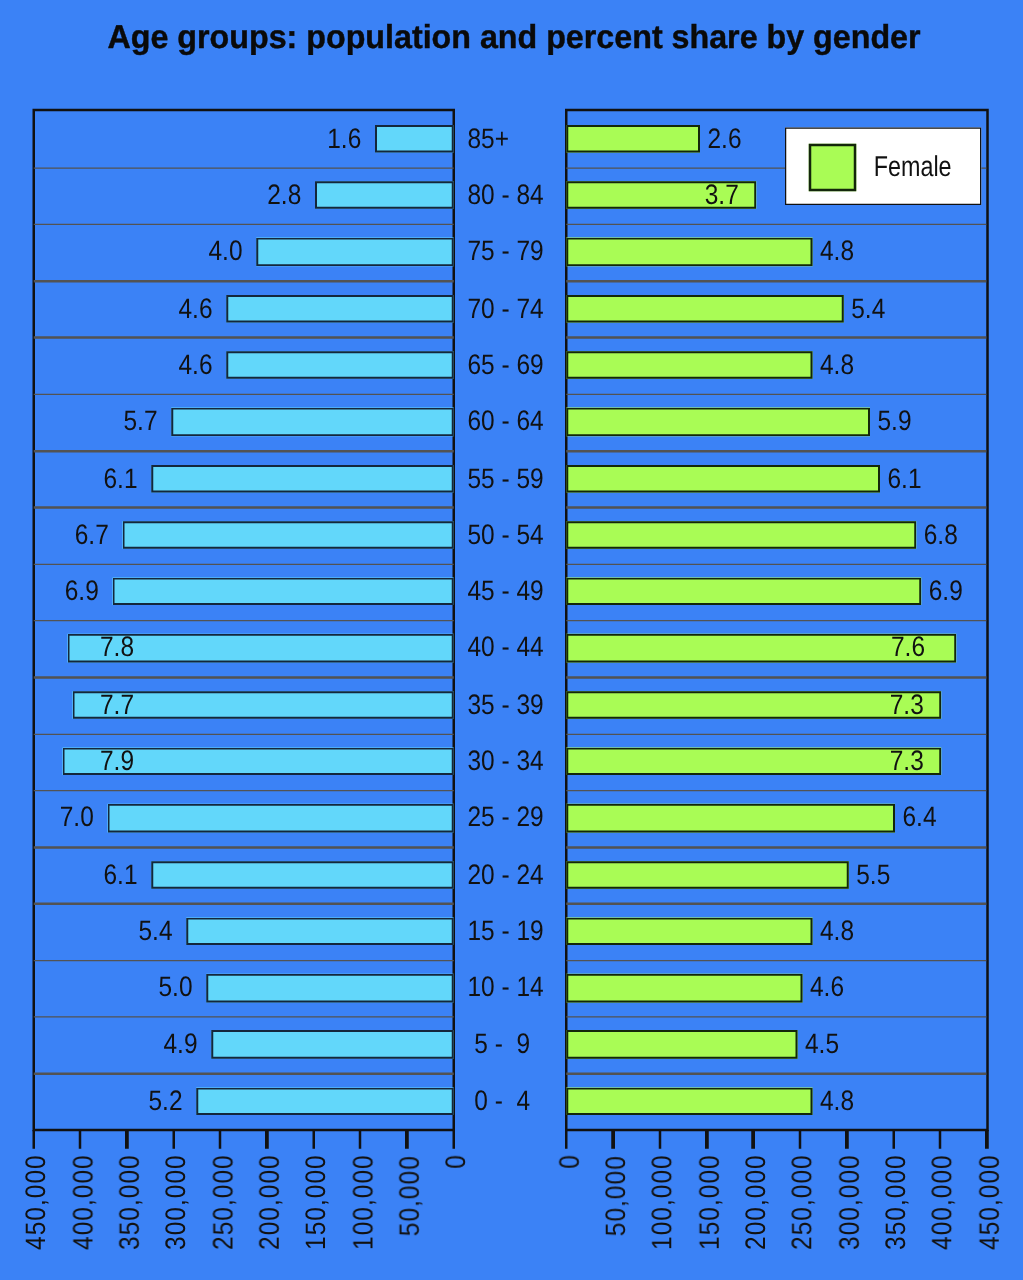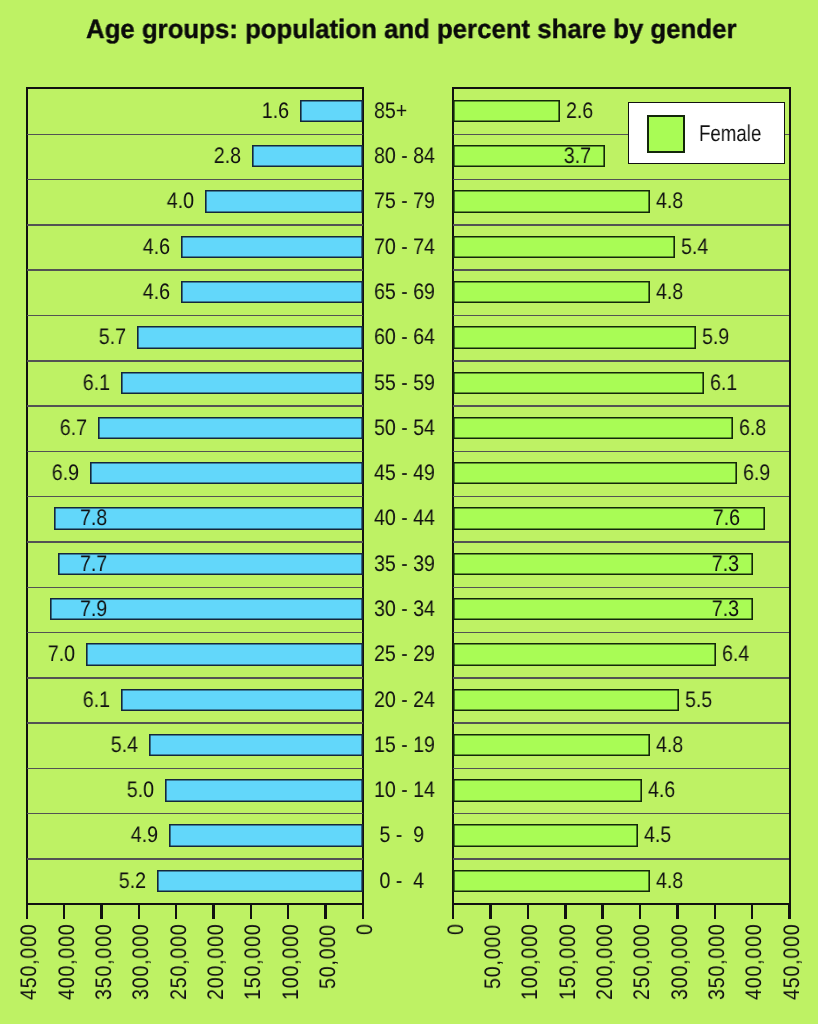--- a/index.html
+++ b/index.html
@@ -1,19 +1,19 @@
 <!DOCTYPE html>
 <html><head>
 <meta charset="utf-8">
 <style>
   html{margin:0;padding:0;background:#ffffff;width:818px;height:1024px;overflow:hidden;}
   body{margin:0;padding:0;background:#ffffff;}
   body{width:818px;height:1024px;font-family:"Liberation Sans",sans-serif;overflow:hidden;
        -webkit-font-smoothing:antialiased;text-rendering:geometricPrecision;}
-  #page{position:relative;width:818px;height:1024px;background:#bef264;}
+  #page{position:relative;width:818px;height:1024px;background:#3b82f6;}
   .blabel,.agelabel,.ticklabel,.lgl,.title span{will-change:transform;}
   .title{position:absolute;left:2px;top:13.5px;width:818px;text-align:center;font-weight:bold;
          font-size:26.5px;line-height:30px;color:#0a0a0a;}
   .title span{display:inline-block;transform:scaleX(0.973);transform-origin:center;
                -webkit-text-stroke:0.35px #0a0a0a;}
   .panel{position:absolute;box-sizing:border-box;border:2.6px solid #111;}
   .row-sep{position:absolute;height:1.45px;background:#535353;}
   .bar{position:absolute;box-sizing:border-box;border:0;box-shadow:inset 0 0 0 1.6px #14273b;}
   .bar-male{background:#62d7fa;}
   .bar-female{background:#a9fc55;box-shadow:inset 0 0 0 1.6px #13270a;}

